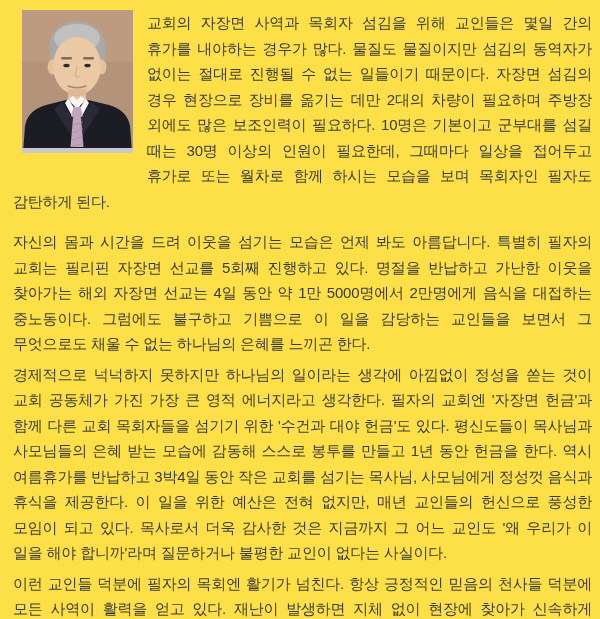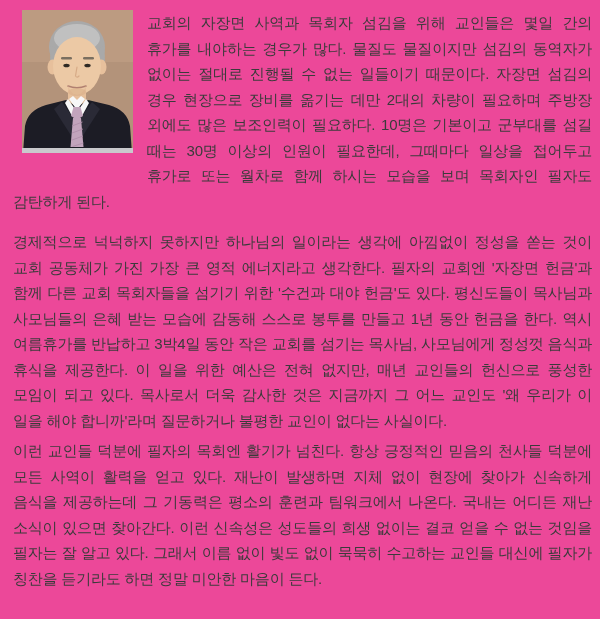--- a/index.html
+++ b/index.html
@@ -4,21 +4,21 @@
 <style>
   html, body { margin: 0; padding: 0; }
   body {
     width: 600px; height: 619px;
     background: #ffffff;
     font-family: "Liberation Sans", "DejaVu Sans", sans-serif;
     overflow: hidden;
   }
   .page {
     width: 600px; height: 619px;
-    background: #ec4899;
+    background: #fde047;
     box-sizing: border-box;
     overflow: hidden;
   }
   .article {
     padding: 10px 8px 0 13px;
     color: #3b3b3b;
     font-size: 15px;
     line-height: 25.5px;
     letter-spacing: -0.2px;
   }
@@ -87,19 +87,20 @@
           <polygon points="51,108 59,108 61.5,137 48.5,137" fill="#c2a4bc"></polygon>
           <path d="M50,116 L60.5,112 M50,123 L61,119 M50,130 L61,126 M50.5,136.5 L61.5,133" stroke-width="1" opacity="0.85" fill="none" stroke="#ae8da8"></path>
         </g>
 
         <rect x="0" y="138" width="111" height="5" fill="#c9c9cd"></rect>
       </svg>
     </div>
 
     <p class="para first-para">교회의 자장면 사역과 목회자 섬김을 위해 교인들은 몇일 간의 휴가를 내야하는 경우가 많다. 물질도 물질이지만 섬김의 동역자가 없이는 절대로 진행될 수 없는 일들이기 때문이다. 자장면 섬김의 경우 현장으로 장비를 옮기는 데만 2대의 차량이 필요하며 주방장 외에도 많은 보조인력이 필요하다. 10명은 기본이고 군부대를 섬길 때는 30명 이상의 인원이 필요한데, 그때마다 일상을 접어두고 휴가로 또는 월차로 함께 하시는 모습을 보며 목회자인 필자도 감탄하게 된다.</p>
 
+    <p class="para">자신의 몸과 시간을 드려 이웃을 섬기는 모습은 언제 봐도 아름답니다. 특별히 필자의 교회는 필리핀 자장면 선교를 5회째 진행하고 있다. 명절을 반납하고 가난한 이웃을 찾아가는 해외 자장면 선교는 4일 동안 약 1만 5000명에서 2만명에게 음식을 대접하는 중노동이다. 그럼에도 불구하고 기쁨으로 이 일을 감당하는 교인들을 보면서 그 무엇으로도 채울 수 없는 하나님의 은혜를 느끼곤 한다.</p>
 
     <p class="para">경제적으로 넉넉하지 못하지만 하나님의 일이라는 생각에 아낌없이 정성을 쏟는 것이 교회 공동체가 가진 가장 큰 영적 에너지라고 생각한다. 필자의 교회엔 '자장면 헌금'과 함께 다른 교회 목회자들을 섬기기 위한 '수건과 대야 헌금'도 있다. 평신도들이 목사님과 사모님들의 은혜 받는 모습에 감동해 스스로 봉투를 만들고 1년 동안 헌금을 한다. 역시 여름휴가를 반납하고 3박4일 동안 작은 교회를 섬기는 목사님, 사모님에게 정성껏 음식과 휴식을 제공한다. 이 일을 위한 예산은 전혀 없지만, 매년 교인들의 헌신으로 풍성한 모임이 되고 있다. 목사로서 더욱 감사한 것은 지금까지 그 어느 교인도 '왜 우리가 이 일을 해야 합니까'라며 질문하거나 불평한 교인이 없다는 사실이다.</p>
 
     <p class="para">이런 교인들 덕분에 필자의 목회엔 활기가 넘친다. 항상 긍정적인 믿음의 천사들 덕분에 모든 사역이 활력을 얻고 있다. 재난이 발생하면 지체 없이 현장에 찾아가 신속하게 음식을 제공하는데 그 기동력은 평소의 훈련과 팀워크에서 나온다. 국내는 어디든 재난 소식이 있으면 찾아간다. 이런 신속성은 성도들의 희생 없이는 결코 얻을 수 없는 것임을 필자는 잘 알고 있다. 그래서 이름 없이 빛도 없이 묵묵히 수고하는 교인들 대신에 필자가 칭찬을 듣기라도 하면 정말 미안한 마음이 든다.</p>
 
   </div>
 </div>
 
 </body></html>

